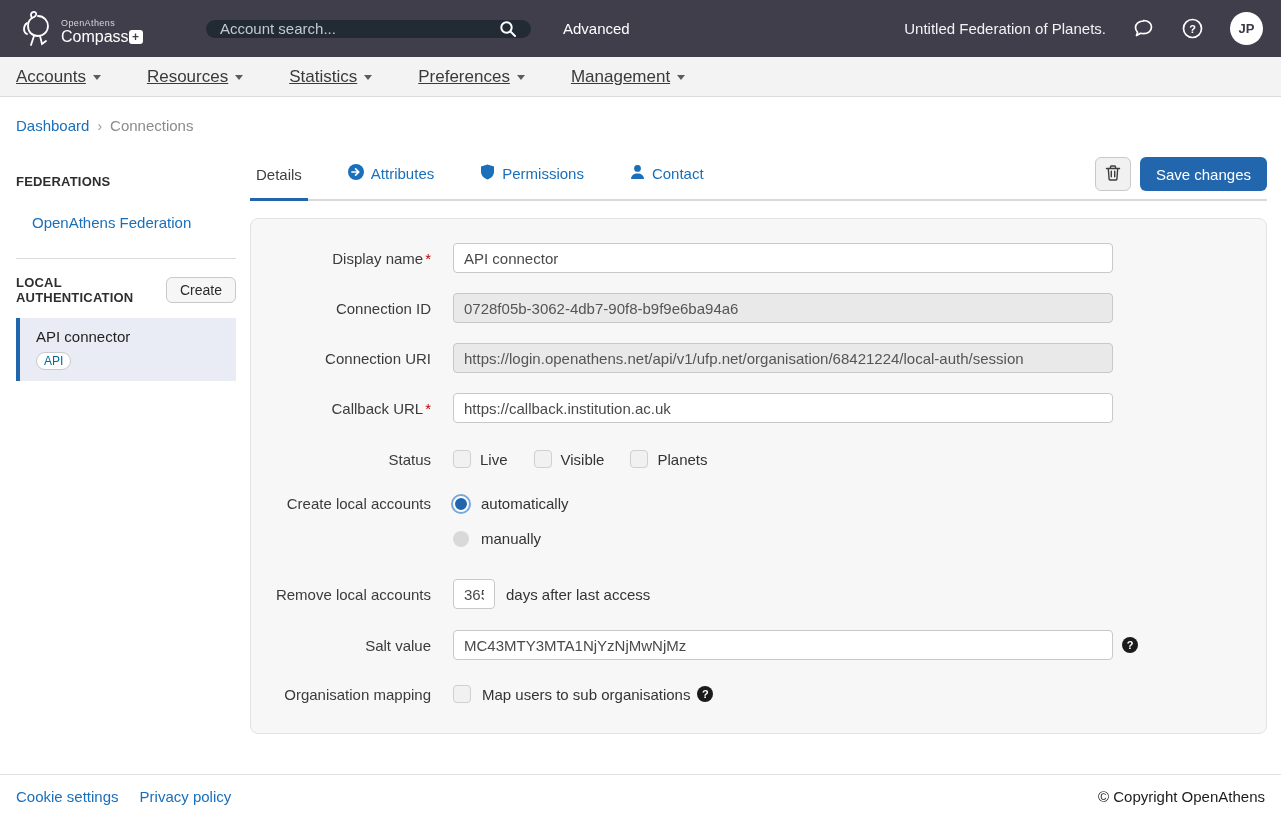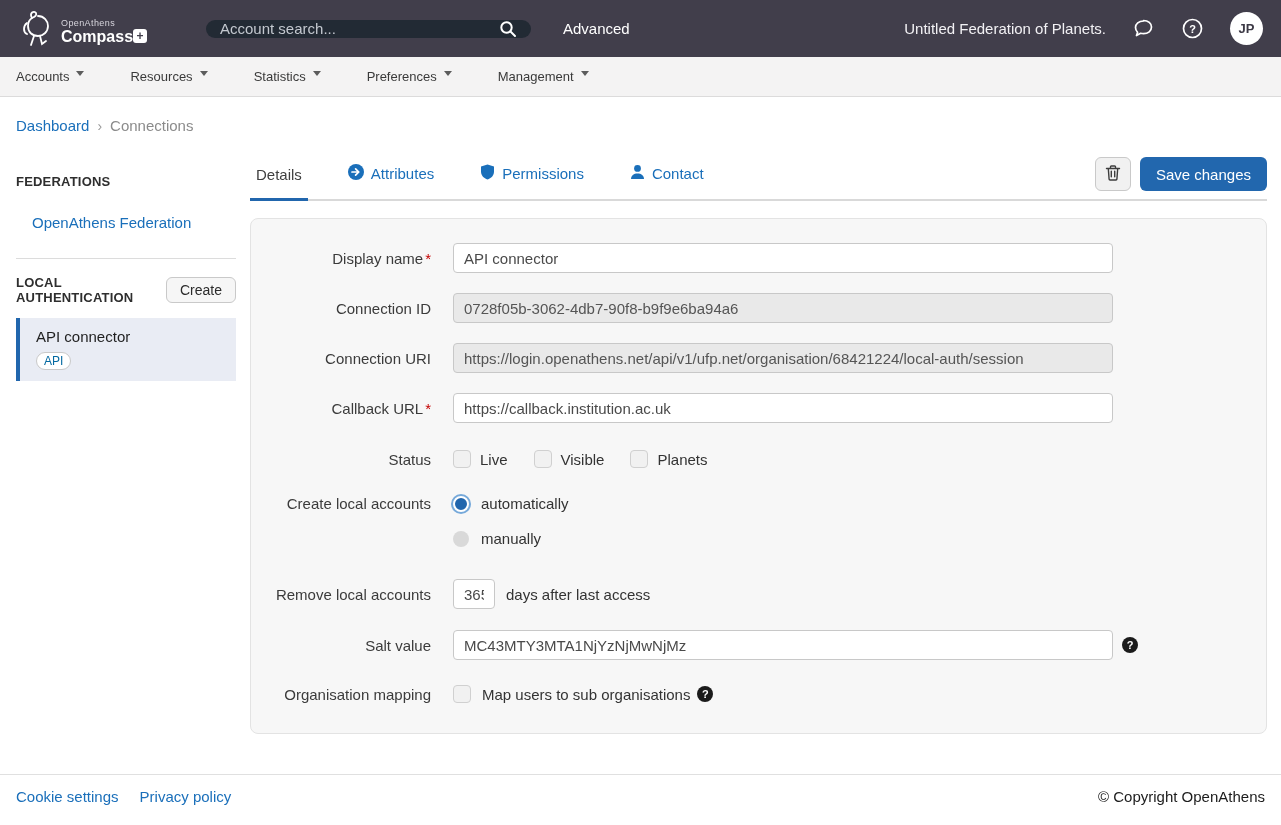--- a/index.html
+++ b/index.html
@@ -8,34 +8,34 @@
     font-family:"Liberation Sans", sans-serif;
     background:#ffffff; color:#333;
     display:flex; flex-direction:column; overflow:hidden;
   }
   
   .header { height:57px; background:#413e4b; display:flex; align-items:center; padding:0 18px; flex-shrink:0; }
   .logo { display:flex; align-items:center; gap:7px; width:178px; }
   .logo svg { display:block; }
   .brand-txt { color:#fff; line-height:1; }
   .brand-top { font-size:9px; letter-spacing:.4px; color:#d8d6de; margin-bottom:3px; }
-  .brand-bottom { font-size:16px; display:flex; align-items:flex-start; font-weight:700; }
+  .brand-bottom { font-size:16px; display:flex; align-items:center; font-weight:400; }
   .plus-box { width:14px; height:14px; background:#fff; border-radius:3px; color:#413e4b; font-size:12px; font-weight:700; line-height:14px; text-align:center; display:inline-block; }
   .plus-box::after { content:"+"; }
   .search-pill { width:325px; height:18px; background:#222a34; border-radius:17px; display:flex; align-items:center; padding:0 14px; margin-left:10px; }
   .search-input { flex:1; background:transparent; border:none; outline:none; color:#e8eaee; font-size:15px; font-family:inherit; }
   .search-input::placeholder { color:#c3c8cf; }
   .advanced { margin-left:32px; color:#ffffff; font-size:15px; text-decoration:none; cursor:pointer; }
   .header-right { margin-left:auto; display:flex; align-items:center; gap:26px; }
   .fed-name { color:#f2f1f4; font-size:15px; }
   .hicon { display:flex; align-items:center; cursor:pointer; }
   .avatar { width:33px; height:33px; border-radius:50%; background:#ffffff; color:#3d3a46; font-size:13px; font-weight:600; display:flex; align-items:center; justify-content:center; cursor:pointer; }
   
   .navbar { height:40px; background:#f4f3f3; border-bottom:1px solid #dcdbdb; display:flex; align-items:center; padding:0 16px; gap:46px; flex-shrink:0; }
-  .nav-item { display:flex; gap:7px; font-size:13px; color:#3a3a3a; cursor:pointer; }
+  .nav-item { display:flex; align-items:center; gap:7px; font-size:17px; color:#3a3a3a; cursor:pointer;text-decoration:underline; }
   .caret { width:0; height:0; border-left:4px solid transparent; border-right:4px solid transparent; border-top:5px solid #5c5c5c; margin-top:2px; }
   
   .breadcrumb { padding:20px 16px 4px; font-size:15px; display:flex; gap:8px; align-items:center; }
   .bc-link { color:#1a6fba; text-decoration:none; cursor:pointer; }
   .bc-sep { color:#9a9a9a; font-size:14px; }
   .bc-current { color:#8b8b8b; }
   
   .content { display:flex; padding:0 14px 0 16px; flex:1; align-items:flex-start; }
   
   .sidebar { width:220px; flex-shrink:0; padding-top:36px; }

